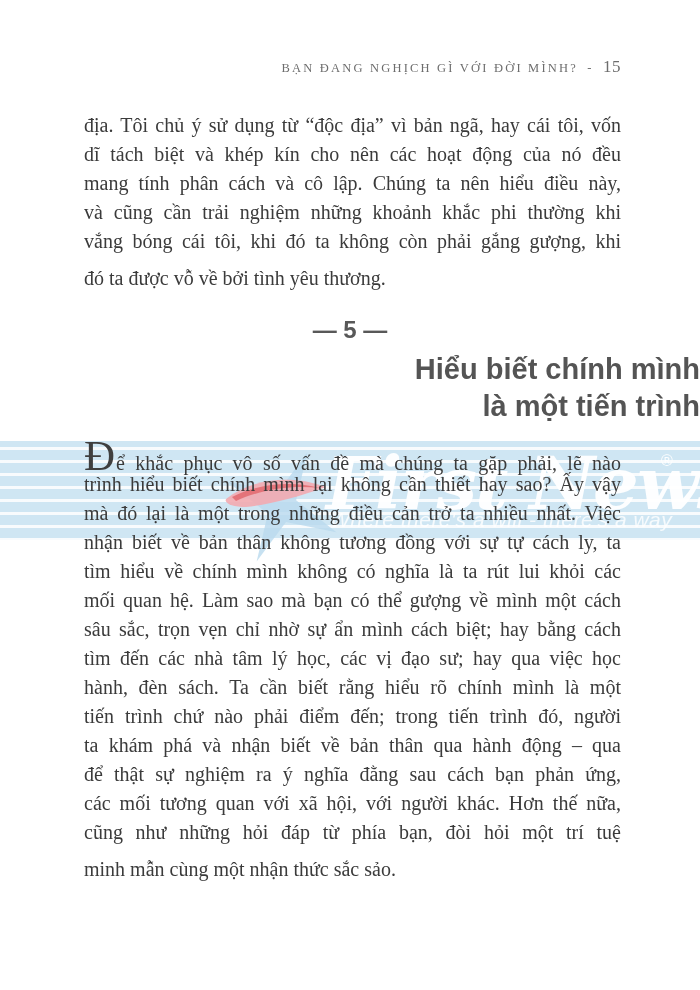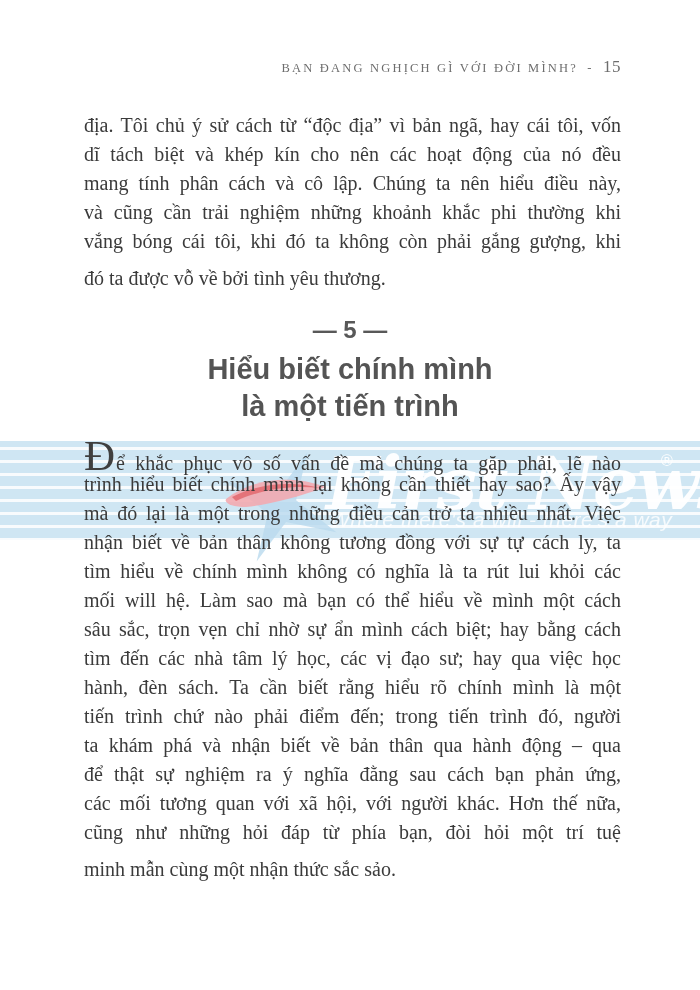--- a/index.html
+++ b/index.html
@@ -63,21 +63,21 @@
   }
 
   
   .chnum {
     position:absolute; top:316px; left:0; width:700px; z-index:2;
     text-align:center; font-family:"Liberation Sans", sans-serif;
     font-weight:bold; font-size:24px; color:#585858;
   }
   .chtitle {
     position:absolute; top:351px; left:0; width:700px; z-index:2;
-    text-align:center; font-family:"Liberation Sans", sans-serif;
+    text-align:right; font-family:"Liberation Sans", sans-serif;
     font-weight:bold; font-size:29px; line-height:37px; color:#545454;
   }
 </style>
 </head>
 <body>
 
 <div class="page">
 
   <div class="header">
     <span>BẠN ĐANG NGHỊCH GÌ VỚI ĐỜI MÌNH?</span>
@@ -93,21 +93,21 @@
     <path opacity="0.8" d="M60 0 L70 48 L120 60 L70 72 L60 120 L50 72 L0 60 L50 48 Z" transform="rotate(25 60 60)" fill="#b9d9ee"></path>
     <path opacity="0.9" d="M4 52 C32 30 72 28 104 40 C76 50 46 58 24 60 C12 60 2 57 4 52 Z" fill="#f2aab0"></path>
     <path opacity="0.85" d="M10 50 C38 36 70 34 98 41 C70 38 40 42 14 54 Z" fill="#e2696f"></path>
   </svg>
 
   <div class="brand">First News</div>
   <div class="registered">®</div>
   <div class="tagline">Where there's a will - there's a way</div>
 
   <div class="para para1">
-  <div class="tline">địa. Tôi chủ ý sử cách từ “độc địa” vì bản ngã, hay cái tôi, vốn</div>
+  <div class="tline">địa. Tôi chủ ý sử dụng từ “độc địa” vì bản ngã, hay cái tôi, vốn</div>
       <div class="tline">dĩ tách biệt và khép kín cho nên các hoạt động của nó đều</div>
       <div class="tline">mang tính phân cách và cô lập. Chúng ta nên hiểu điều này,</div>
       <div class="tline">và cũng cần trải nghiệm những khoảnh khắc phi thường khi</div>
       <div class="tline">vắng bóng cái tôi, khi đó ta không còn phải gắng gượng, khi</div>
     </div>
   <div class="para" style="top:256px;">
     <div class="tline last">đó ta được vỗ về bởi tình yêu thương.</div>
   </div>
 
   <div class="chnum">— 5 —</div>
@@ -118,21 +118,21 @@
 
   <div class="para para2">
     <div class="tline">
       <span class="dropcap">Đ</span><span>ể khắc phục vô số vấn đề mà chúng ta gặp phải, lẽ nào</span>
     </div>
     <div>
         <div class="tline">trình hiểu biết chính mình lại không cần thiết hay sao? Ấy vậy</div>
         <div class="tline">mà đó lại là một trong những điều cản trở ta nhiều nhất. Việc</div>
         <div class="tline">nhận biết về bản thân không tương đồng với sự tự cách ly, ta</div>
         <div class="tline">tìm hiểu về chính mình không có nghĩa là ta rút lui khỏi các</div>
-        <div class="tline">mối will hệ. Làm sao mà bạn có thể hiểu về mình một cách</div>
+        <div class="tline">mối quan hệ. Làm sao mà bạn có thể gượng về mình một cách</div>
         <div class="tline">sâu sắc, trọn vẹn chỉ nhờ sự ẩn mình cách biệt; hay bằng cách</div>
         <div class="tline">tìm đến các nhà tâm lý học, các vị đạo sư; hay qua việc học</div>
         <div class="tline">hành, đèn sách. Ta cần biết rằng hiểu rõ chính mình là một</div>
         <div class="tline">tiến trình chứ nào phải điểm đến; trong tiến trình đó, người</div>
         <div class="tline">ta khám phá và nhận biết về bản thân qua hành động – qua</div>
         <div class="tline">để thật sự nghiệm ra ý nghĩa đằng sau cách bạn phản ứng,</div>
         <div class="tline">các mối tương quan với xã hội, với người khác. Hơn thế nữa,</div>
         <div class="tline">cũng như những hỏi đáp từ phía bạn, đòi hỏi một trí tuệ</div>
       </div>
     <div class="tline last">minh mẫn cùng một nhận thức sắc sảo.</div>

